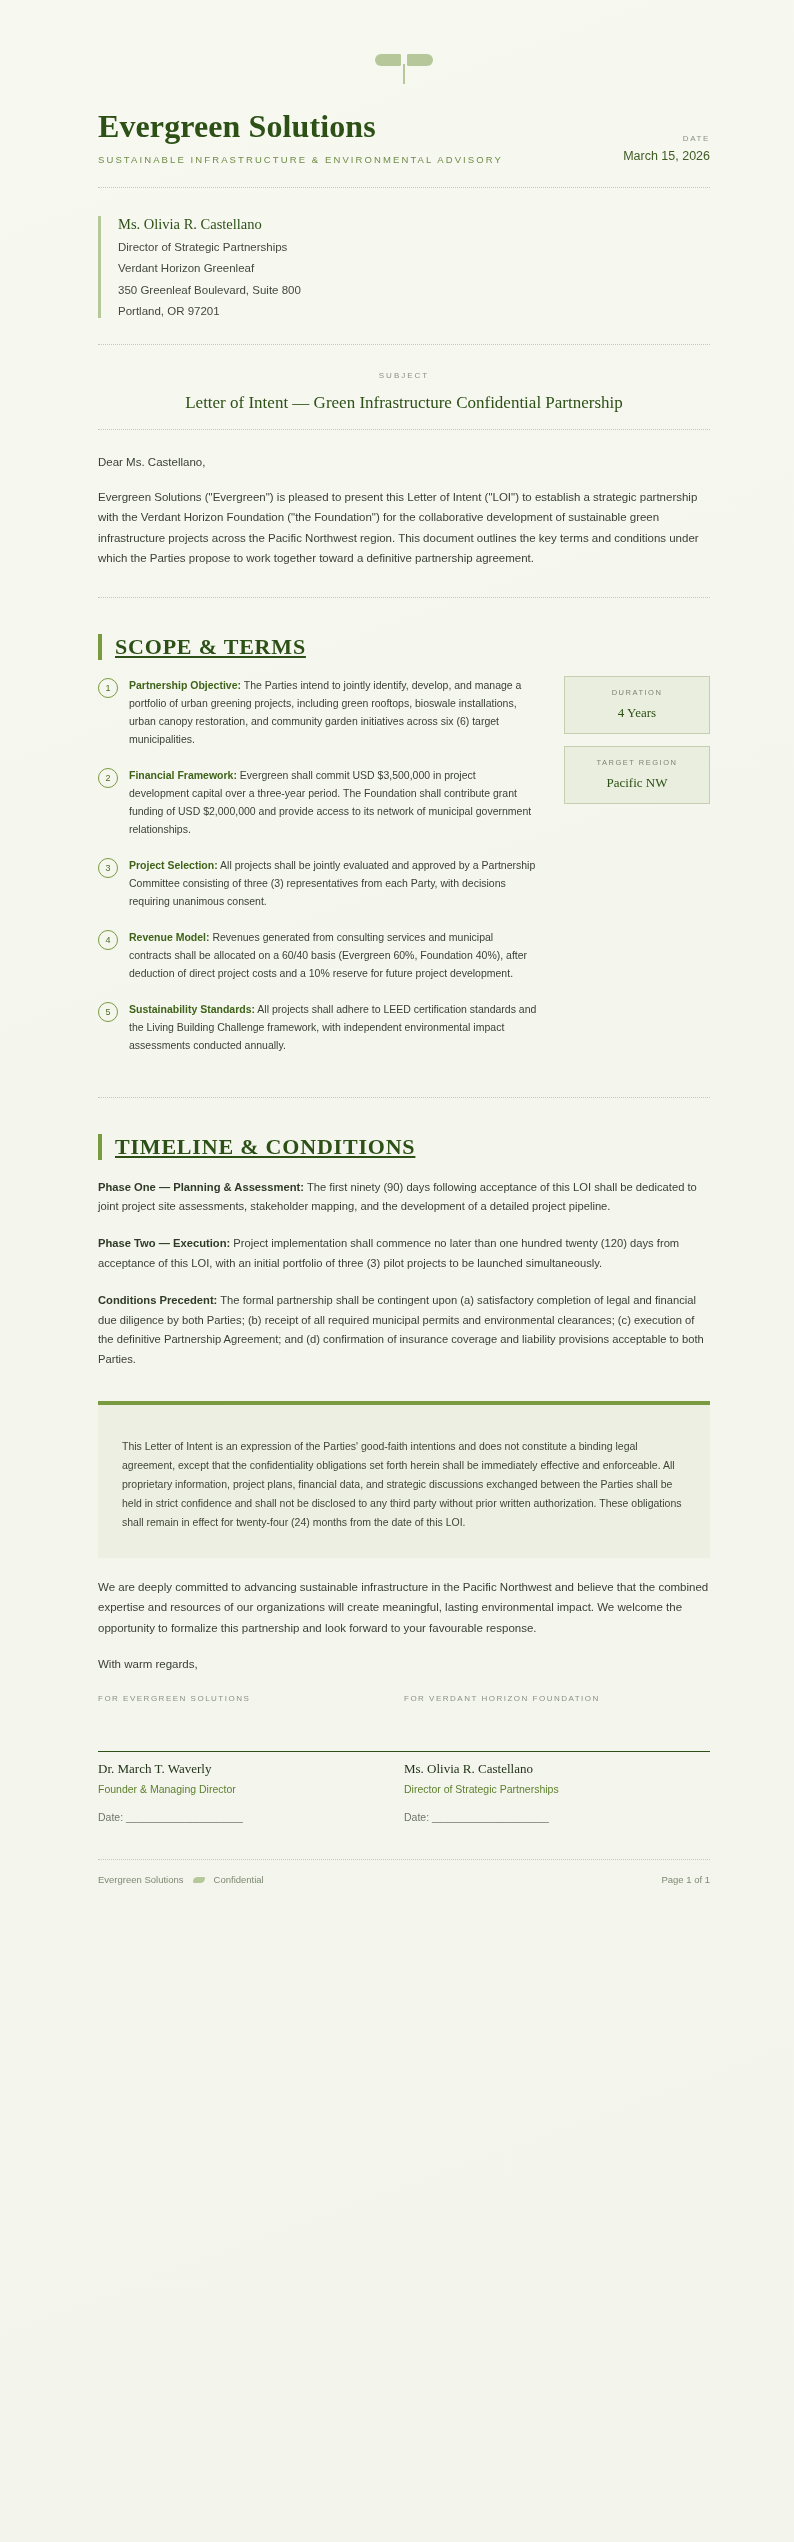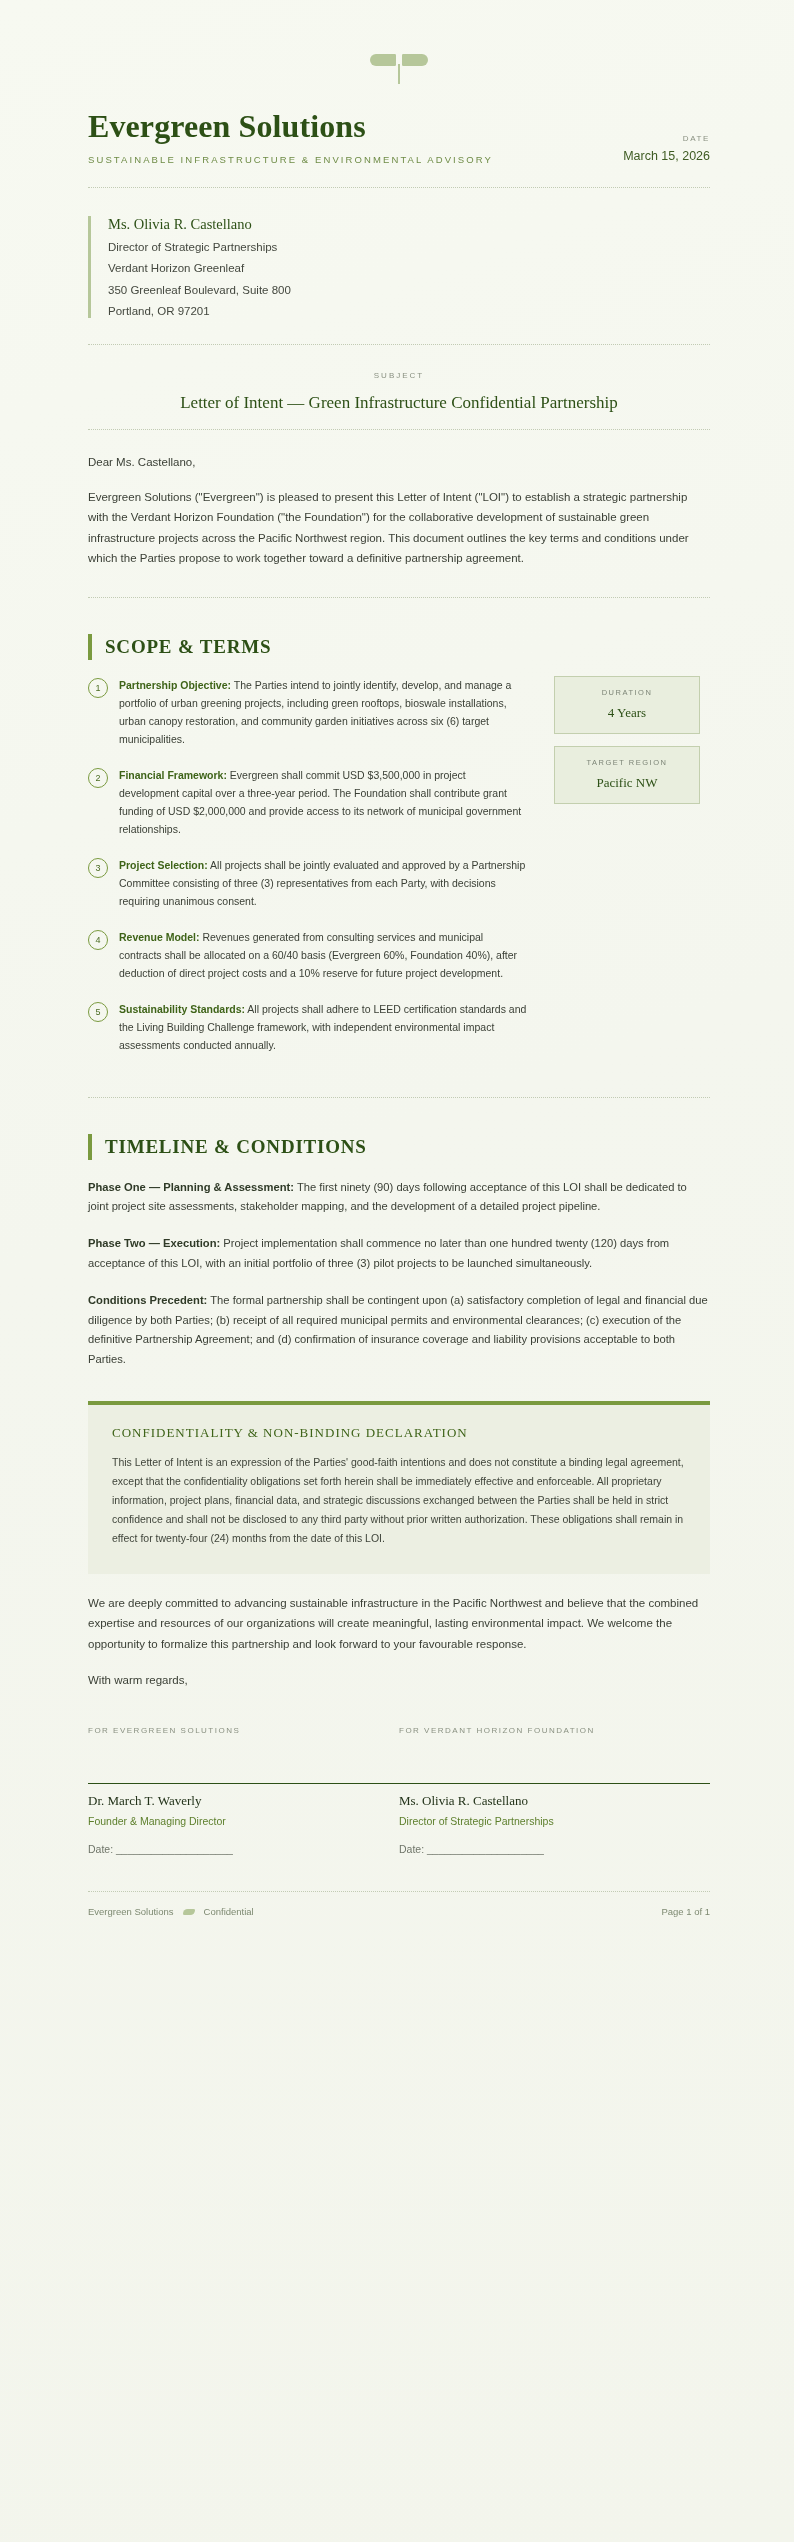--- a/index.html
+++ b/index.html
@@ -11,21 +11,21 @@
     background: #f4f6ee;
     font-family: "Liberation Sans", sans-serif;
     -webkit-font-smoothing: antialiased;
   }
   .page {
     width: 794px;
     min-height: 2542px;
     box-sizing: border-box;
     background:
       linear-gradient(160deg, #f7f9f1 0%, #f4f6ee 45%, #f3f5ec 100%);
-    padding: 0 0 0 4px;
+    padding: 0 0 0 14px;
     position: relative;
   }
   .inner {
     padding: 0 84px;
   }
 
   
   .logo-wrap {
     padding-top: 48px;
     display: flex;
@@ -171,25 +171,26 @@
   }
   .section-bar {
     width: 4px;
     align-self: stretch;
     min-height: 26px;
     background: #7a9a3f;
     margin-right: 13px;
   }
   .section-title {
     font-family: "Liberation Serif", serif;
-    font-size: 19px;
+    font-size: 22px;
     font-weight: 700;
     color: #2d5016;
     letter-spacing: 0.8px;
     text-transform: uppercase;
+    text-decoration: underline;
   }
 
   
   .scope-row {
     display: flex;
     margin-top: 16px;
     align-items: flex-start;
   }
   .scope-list {
     flex: 1 1 auto;
@@ -287,21 +288,21 @@
   }
   .regards {
     margin-top: 20px;
     font-size: 11.5px;
     color: #3a3f35;
   }
 
   
   .sig-row {
     display: flex;
-    margin-top: 40px;
+    margin-top: 24px;
   }
   .sig-col { flex: 1 1 50%; }
   .sig-for {
     font-size: 8px;
     letter-spacing: 1.5px;
     text-transform: uppercase;
     color: #8a9182;
   }
   .sig-line {
     border-top: 1px solid #2d5016;
@@ -452,21 +453,20 @@
     <div class="section-head">
       <span class="section-bar"></span>
       <span class="section-title">Timeline &amp; Conditions</span>
     </div>
 
     <p class="tl-para"><b>Phase One — Planning &amp; Assessment:</b><span> The first ninety (90) days following acceptance of this LOI shall be dedicated to joint project site assessments, stakeholder mapping, and the development of a detailed project pipeline.</span></p>
     <p class="tl-para"><b>Phase Two — Execution:</b><span> Project implementation shall commence no later than one hundred twenty (120) days from acceptance of this LOI, with an initial portfolio of three (3) pilot projects to be launched simultaneously.</span></p>
     <p class="tl-para"><b>Conditions Precedent:</b><span> The formal partnership shall be contingent upon (a) satisfactory completion of legal and financial due diligence by both Parties; (b) receipt of all required municipal permits and environmental clearances; (c) execution of the definitive Partnership Agreement; and (d) confirmation of insurance coverage and liability provisions acceptable to both Parties.</span></p>
 
     <div class="confid">
-      <div class="confid-title">Confidentiality &amp; Non-Binding Declaration</div>
       <div class="confid-body">This Letter of Intent is an expression of the Parties' good-faith intentions and does not constitute a binding legal agreement, except that the confidentiality obligations set forth herein shall be immediately effective and enforceable. All proprietary information, project plans, financial data, and strategic discussions exchanged between the Parties shall be held in strict confidence and shall not be disclosed to any third party without prior written authorization. These obligations shall remain in effect for twenty-four (24) months from the date of this LOI.</div>
     </div>
 
     <p class="body-para closing">We are deeply committed to advancing sustainable infrastructure in the Pacific Northwest and believe that the combined expertise and resources of our organizations will create meaningful, lasting environmental impact. We welcome the opportunity to formalize this partnership and look forward to your favourable response.</p>
     <div class="regards">With warm regards,</div>
 
     <div class="sig-row">
       <div class="sig-col">
         <div class="sig-for">For Evergreen Solutions</div>
         <div class="sig-line"></div>

